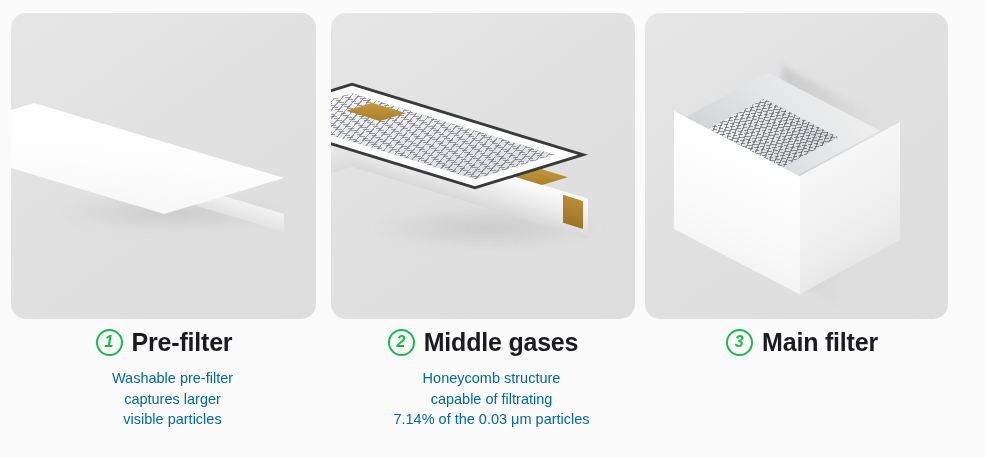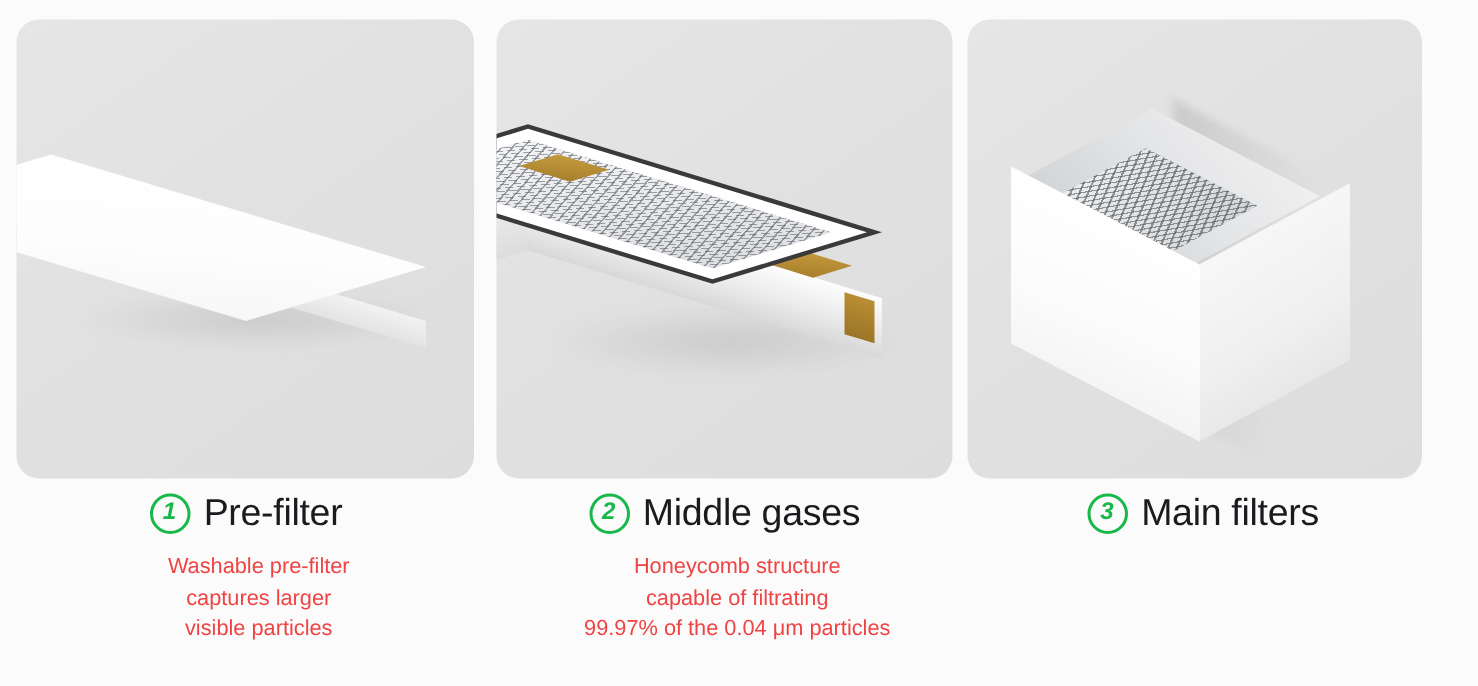--- a/index.html
+++ b/index.html
@@ -76,30 +76,30 @@
     font-size: 16px;
     font-weight: 700;
     font-style: italic;
     color: #18b84a;
     line-height: 1;
     letter-spacing: -0.5px;
     padding-right: 1px;
   }
   .title {
     font-size: 25px;
-    font-weight: 400;
+    font-weight: 700;
     color: #1b1b1f;
     letter-spacing: -0.2px;
     white-space: nowrap;
   }
   .desc {
     margin-top: 9px;
     font-size: 14.5px;
     line-height: 1.42;
-    color: #ef4444;
+    color: #0369a1;
     white-space: pre-line;
     padding-left: 17px;
   }
 
   
   .slab-wrap {
     position: absolute;
     left: 50%;
     top: 50%;
     transform: translate(-50%, -50%);
@@ -317,38 +317,38 @@
         </div>
       </div>
     </div>
     <div class="caption">
       <div class="title-row">
         <span class="badge">2</span>
         <span class="title">Middle gases</span>
       </div>
       <div class="desc">Honeycomb structure
 capable of filtrating
-99.97% of the 0.04 μm particles</div>
+7.14% of the 0.03 μm particles</div>
     </div>
   </div>
 
   <div class="panel panel-3">
     <div class="card">
       <div class="stage">
         <div class="box-wrap">
           <div class="box-shadow"></div>
           <div class="box-cavity"></div>
           <div class="box-mesh"></div>
           <div class="box-inner-wall"></div>
           <div class="box-left"></div>
           <div class="box-right"></div>
         </div>
       </div>
     </div>
     <div class="caption">
       <div class="title-row">
         <span class="badge">3</span>
-        <span class="title">Main filters</span>
+        <span class="title">Main filter</span>
       </div>
     </div>
   </div>
 
 </div>
 
 </body></html>

